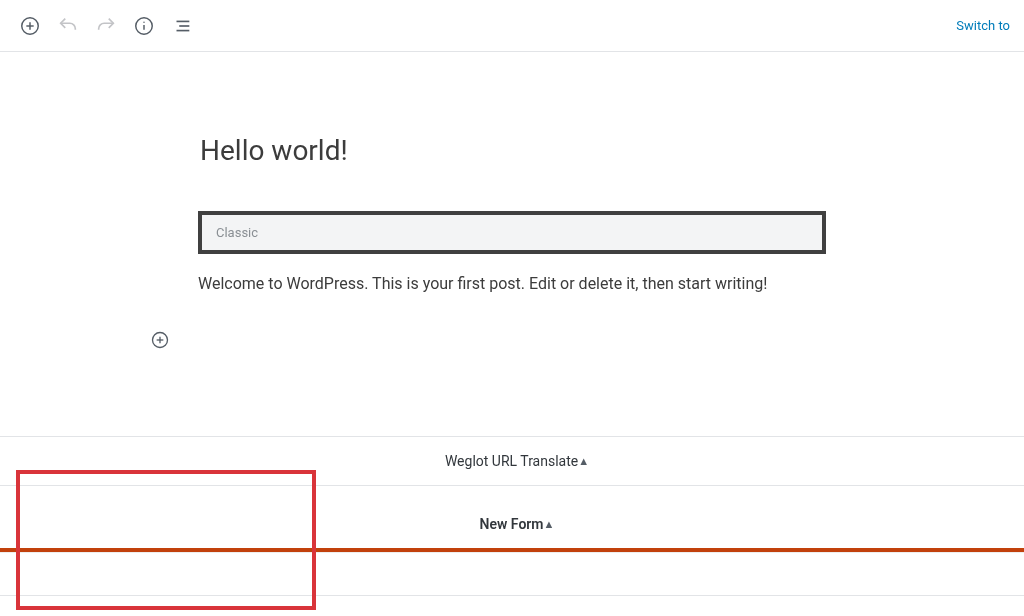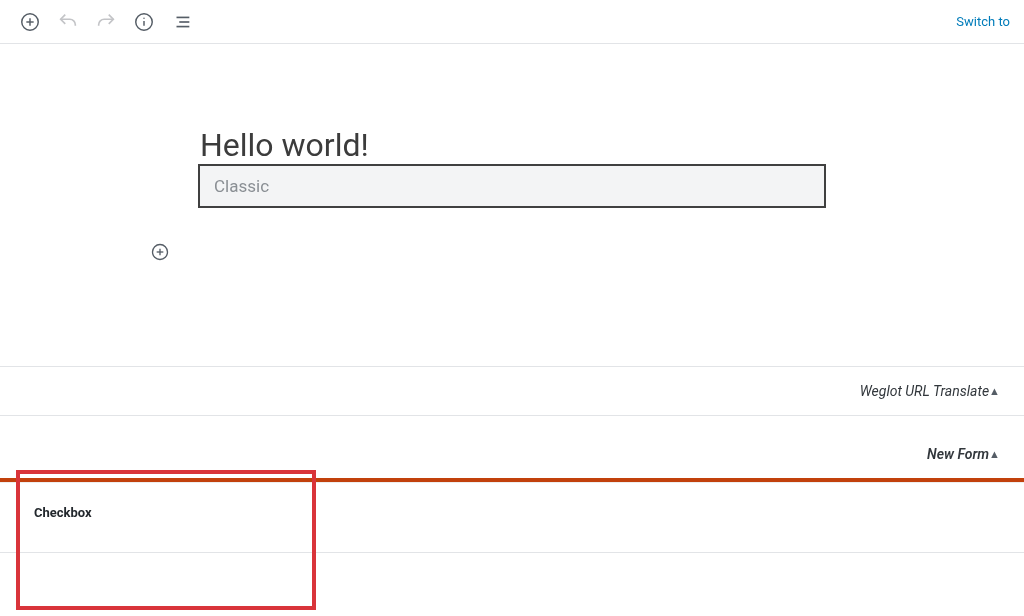--- a/index.html
+++ b/index.html
@@ -11,21 +11,21 @@
       font-family: -apple-system, BlinkMacSystemFont, "Segoe UI", Roboto, Oxygen-Sans, Ubuntu, Cantarell, "Helvetica Neue", sans-serif;
       background: #ffffff;
       color: #32373c;
       width: 1024px;
       height: 616px;
       overflow: hidden;
     }
 
     
     .top-toolbar {
-      height: 44px;
+      height: 52px;
       border-bottom: 1px solid #e2e4e7;
       display: flex;
       align-items: center;
       padding: 0 14px;
       justify-content: space-between;
     }
     .toolbar-left {
       display: flex;
       align-items: center;
       gap: 6px;
@@ -57,30 +57,31 @@
     .editor-area {
       padding-top: 82px;
       padding-bottom: 30px;
     }
     .editor-inner {
       max-width: 628px;
       margin: 0 auto;
       position: relative;
     }
     .post-title {
-      font-size: 32px;
+      font-size: 28px;
       font-weight: 400;
       color: #3c3c3c;
+      margin-bottom: 44px;
       padding-left: 2px;
     }
     .classic-block {
       background: #f3f4f5;
-      border: 2px solid #404040;
+      border: 4px solid #404040;
       color: #8a8f94;
-      font-size: 17px;
+      font-size: 13px;
       padding: 10px 14px;
       margin-bottom: 18px;
     }
     .post-body {
       font-size: 16px;
       color: #3c3c3c;
       line-height: 1.5;
     }
     .add-inline {
       position: absolute;
@@ -103,25 +104,24 @@
       border-top: 1px solid #e2e4e7;
       border-bottom: 1px solid #e2e4e7;
       background: #fff;
     }
     .panel + .panel {
       border-top: none;
       margin-top: 14px;
     }
     .panel-header {
       display: flex;
-      justify-content: flex-end;
+      justify-content: center;
       align-items: center;
       padding: 16px 24px 16px 34px;
       cursor: pointer;
-      font-style: italic;
     }
     .panel-title {
       font-size: 14px;
       font-weight: 400;
       color: #32373c;
     }
     .panel-title.bold {
       font-weight: 600;
     }
     .panel-caret {
@@ -215,20 +215,21 @@
       </span>
     </button>
   </div>
   <a class="switch-link">Switch to</a>
 </div>
 
 <div class="editor-area">
   <div class="editor-inner">
     <h1 class="post-title">Hello world!</h1>
     <div class="classic-block">Classic</div>
+    <div class="post-body">Welcome to WordPress. This is your first post. Edit or delete it, then start writing!</div>
 
     <div class="add-inline">
       <span>
         <svg width="20" height="20" viewBox="0 0 24 24" fill="none" stroke="currentColor" stroke-width="1.6">
           <circle cx="12" cy="12" r="9"></circle>
           <line x1="12" y1="8" x2="12" y2="16"></line>
           <line x1="8" y1="12" x2="16" y2="12"></line>
         </svg>
       </span>
     </div>
@@ -243,19 +244,18 @@
       <span class="panel-caret">▲</span>
     </div>
   </div>
 
   <div class="panel" style="position:relative;">
     <div class="panel-header" style="border-bottom:4px solid #c2410c;">
       <span class="panel-title bold">New Form</span>
       <span class="panel-caret">▲</span>
     </div>
     <div class="panel-body">
-      <div class="field-label">Checkbox</div>
     </div>
   </div>
 
 </div>
 
 <div class="highlight-box" style="left:16px; top:470px; width:300px; height:140px;"></div>
 
 </body></html>

